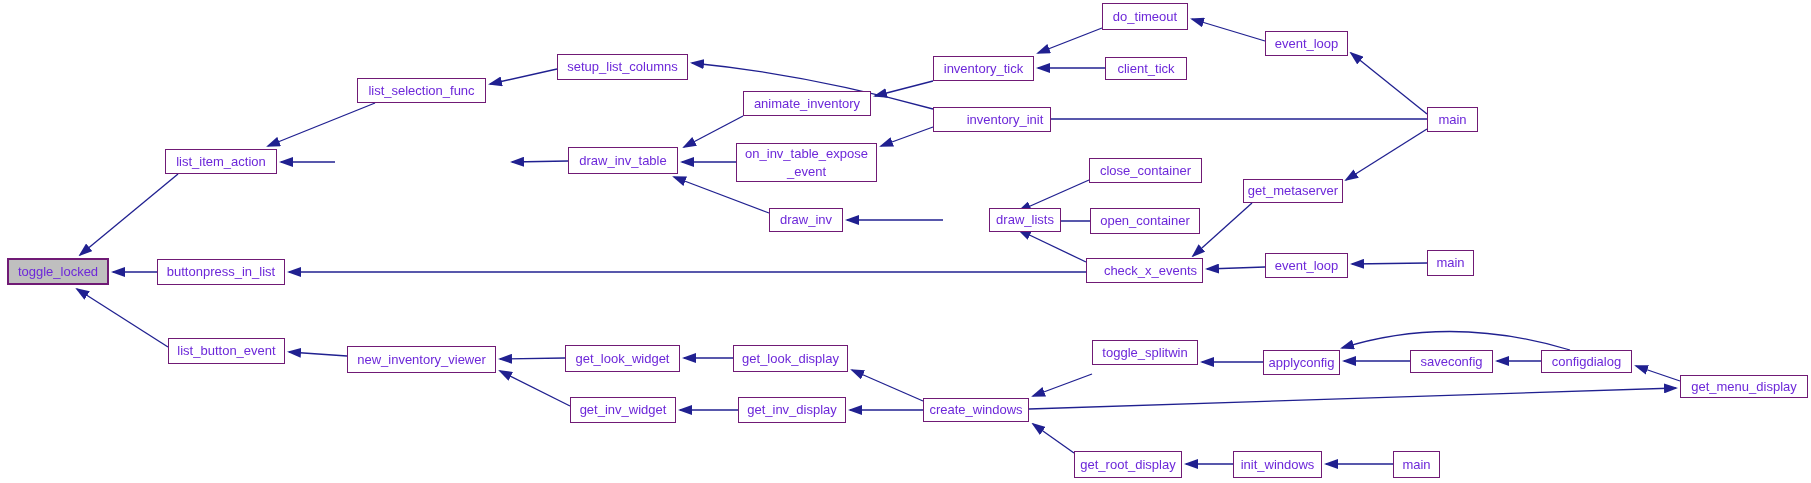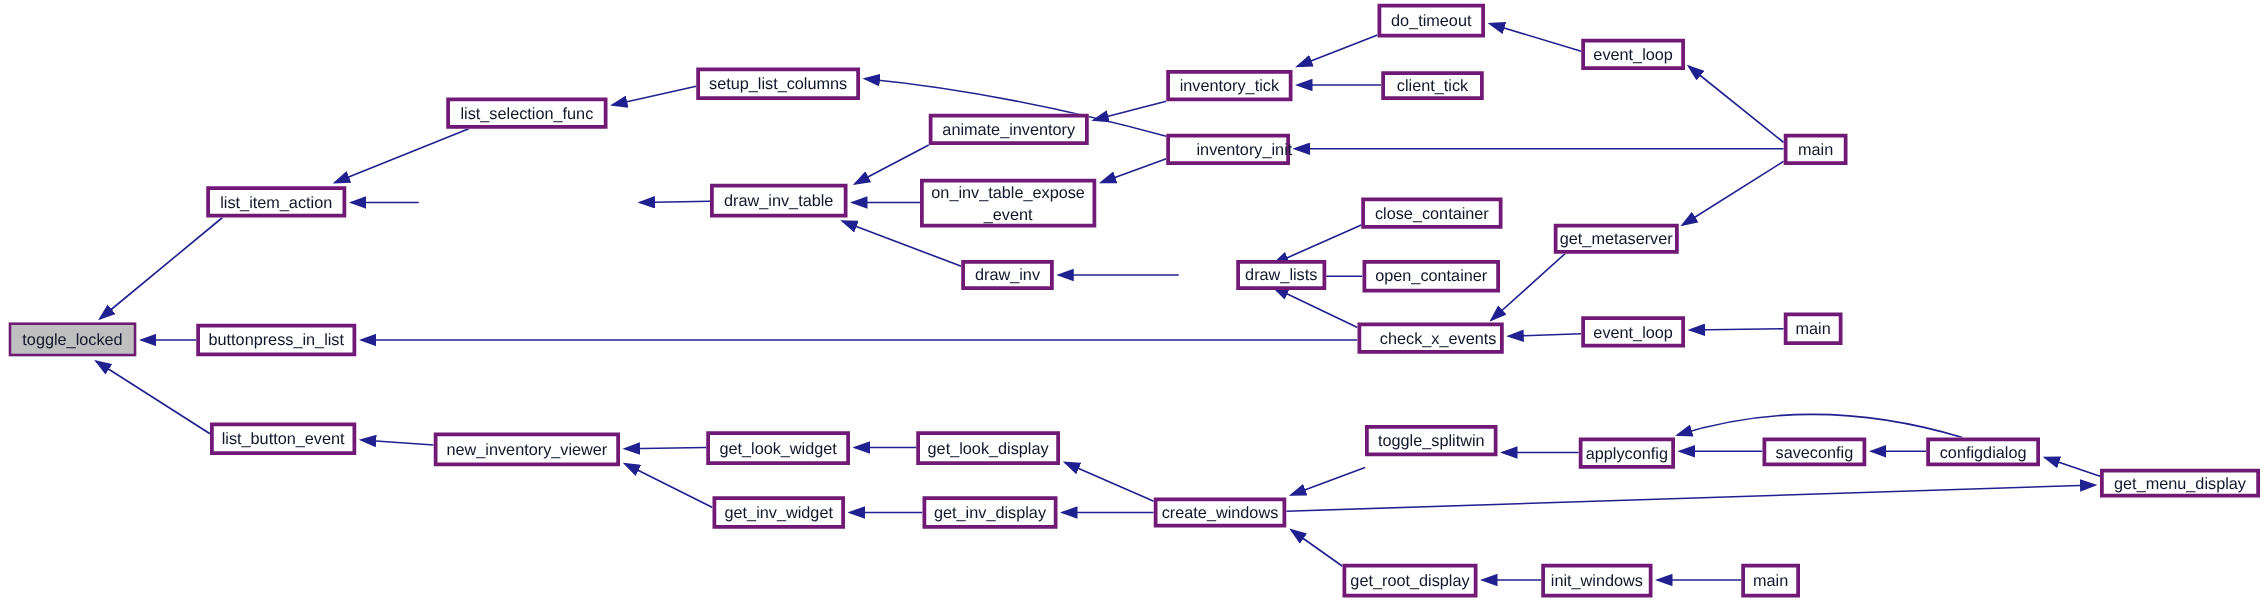--- a/index.html
+++ b/index.html
@@ -12,22 +12,22 @@
   }
   #edges {
     position:absolute; left:0; top:0;
     width:1811px; height:483px;
     pointer-events:none;
   }
   .node {
     position:absolute;
     box-sizing:border-box;
     background:#ffffff;
-    border:3px solid #701a75;
-    color:#0f172a;
+    border:1px solid #701a75;
+    color:#6d28d9;
     display:flex;
     align-items:center;
     justify-content:center;
     text-align:center;
     font-size:13px;
     line-height:1.35;
     white-space:pre-line;
     cursor:pointer;
   }
   .node.hl {
@@ -100,21 +100,21 @@
     <div class="node" style="left: 736px; top: 143px; width: 141px; height: 39px;">on_inv_table_expose
 _event</div>
     <div class="node" style="left: 769px; top: 208px; width: 74px; height: 24px;">draw_inv</div>
     <div class="node" style="left: 943px; top: 208px; width: 72px; height: 24px; margin-left: 46px;">draw_lists</div>
     <div class="node" style="left: 1089px; top: 158px; width: 113px; height: 25px;">close_container</div>
     <div class="node" style="left: 1090px; top: 208px; width: 110px; height: 26px;">open_container</div>
     <div class="node" style="left: 933px; top: 56px; width: 101px; height: 25px;">inventory_tick</div>
     <div class="node" style="left: 1105px; top: 57px; width: 82px; height: 23px;">client_tick</div>
     <div class="node" style="left: 1102px; top: 3px; width: 86px; height: 27px;">do_timeout</div>
     <div class="node" style="left: 1265px; top: 31px; width: 83px; height: 25px;">event_loop</div>
-    <div class="node" style="left: 933px; top: 107px; width: 99px; height: 25px; padding-left: 26px;">inventory_init</div>
+    <div class="node" style="left: 933px; top: 107px; width: 118px; height: 25px; padding-left: 26px;">inventory_init</div>
     <div class="node" style="left: 1427px; top: 107px; width: 51px; height: 25px;">main</div>
     <div class="node" style="left: 1243px; top: 179px; width: 100px; height: 24px;">get_metaserver</div>
     <div class="node" style="left: 1086px; top: 258px; width: 117px; height: 25px; padding-left: 12px;">check_x_events</div>
     <div class="node" style="left: 1265px; top: 253px; width: 83px; height: 25px;">event_loop</div>
     <div class="node" style="left: 1427px; top: 250px; width: 47px; height: 26px;">main</div>
     <div class="node" style="left: 168px; top: 338px; width: 117px; height: 26px;">list_button_event</div>
     <div class="node" style="left: 347px; top: 346px; width: 149px; height: 27px;">new_inventory_viewer</div>
     <div class="node" style="left: 565px; top: 345px; width: 115px; height: 27px;">get_look_widget</div>
     <div class="node" style="left: 733px; top: 345px; width: 115px; height: 27px;">get_look_display</div>
     <div class="node" style="left: 570px; top: 397px; width: 106px; height: 26px;">get_inv_widget</div>

